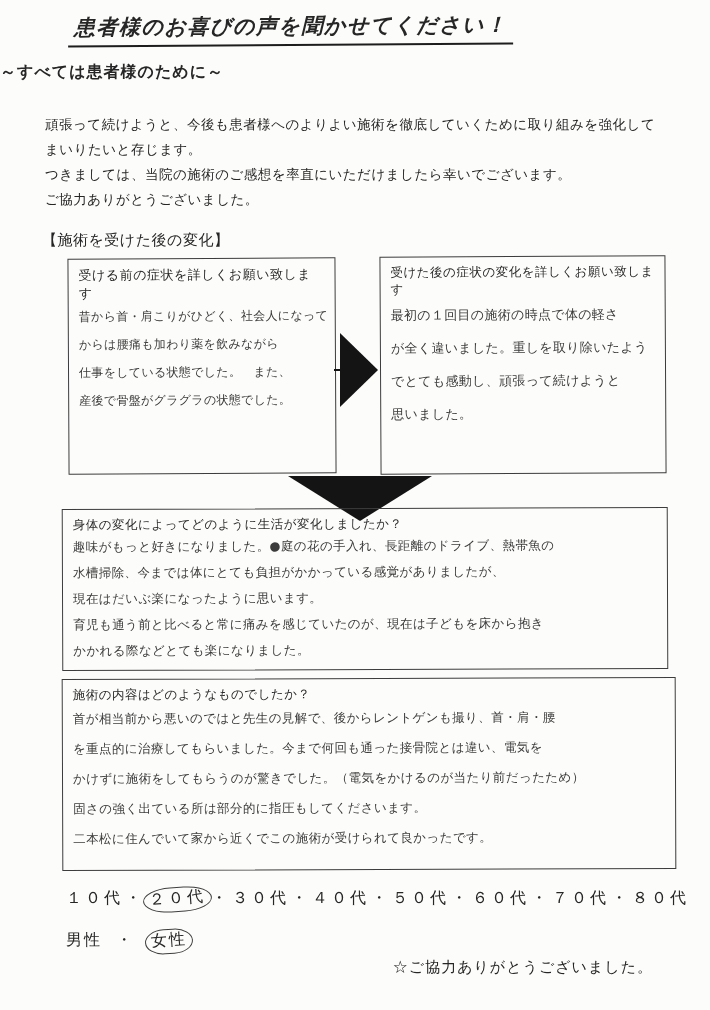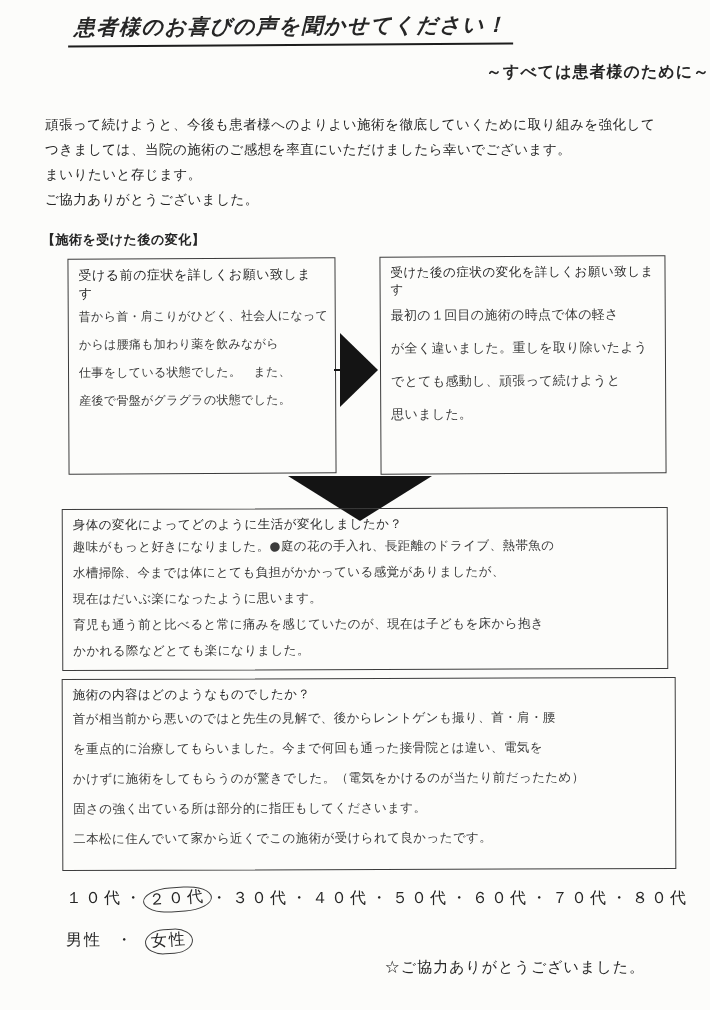--- a/index.html
+++ b/index.html
@@ -17,32 +17,32 @@
   .title{
     display:inline-block;
     font-family:"Liberation Sans","DejaVu Sans",sans-serif;
     font-weight:bold;font-style:italic;
     font-size:21px;letter-spacing:1.5px;
     border-bottom:2.5px solid #1d1d1d;
     padding:0 6px 4px 6px;
     transform:rotate(-0.4deg);
   }
   .subtitle{
-    position:absolute;top:62px;left:0;width:710px;text-align:right;
+    position:absolute;top:62px;left:0;width:710px;text-align:left;
     font-family:"Liberation Sans","DejaVu Sans",sans-serif;
     font-weight:bold;font-size:16px;letter-spacing:1px;
   }
   .intro{
     position:absolute;top:112px;left:45px;width:632px;
     font-size:13.5px;line-height:25px;letter-spacing:0.5px;
   }
   .section-title{
     position:absolute;top:231px;left:42px;
     font-family:"Liberation Sans","DejaVu Sans",sans-serif;
-    font-weight:bold;font-size:13px;letter-spacing:0.5px;
+    font-weight:normal;font-size:15px;letter-spacing:0.5px;
   }
   
   .box{
     position:absolute;
     border:1.4px solid #3c3c3c;
     background:transparent;
     box-sizing:border-box;
     padding:7px 10px;
   }
   .box-heading{
@@ -94,38 +94,38 @@
   .circled{
     display:inline-block;
     border:1.6px solid #3f3f3f;
     border-radius:48%/60%;
     padding:0 5px 2px 5px;
     margin:-2px -3px;
     transform:rotate(-4deg);
   }
   .thanks{
     position:absolute;top:958px;left:0;width:645px;text-align:right;
-    font-size:15px;letter-spacing:1px;
+    font-size:15px;letter-spacing:1px;padding-left:8px;
   }
 </style>
 </head>
 <body>
 
 <div class="page">
 
   <div class="title-wrap">
     <div class="title">患者様のお喜びの声を聞かせてください！</div>
   </div>
 
   <div class="subtitle">～すべては患者様のために～</div>
 
   <div class="intro">
     <div>頑張って続けようと、今後も患者様へのよりよい施術を徹底していくために取り組みを強化して</div>
+    <div>まいりたいと存じます。</div>
     <div>つきましては、当院の施術のご感想を率直にいただけましたら幸いでございます。</div>
-    <div>まいりたいと存じます。</div>
     <div>ご協力ありがとうございました。</div>
   </div>
 
   <div class="section-title">【施術を受けた後の変化】</div>
 
   <div class="box box-before">
     <div class="box-heading">受ける前の症状を詳しくお願い致します</div>
     <div class="hand">
       <div class="hand-line">昔から首・肩こりがひどく、社会人になって</div>
       <div class="hand-line">からは腰痛も加わり薬を飲みながら</div>

